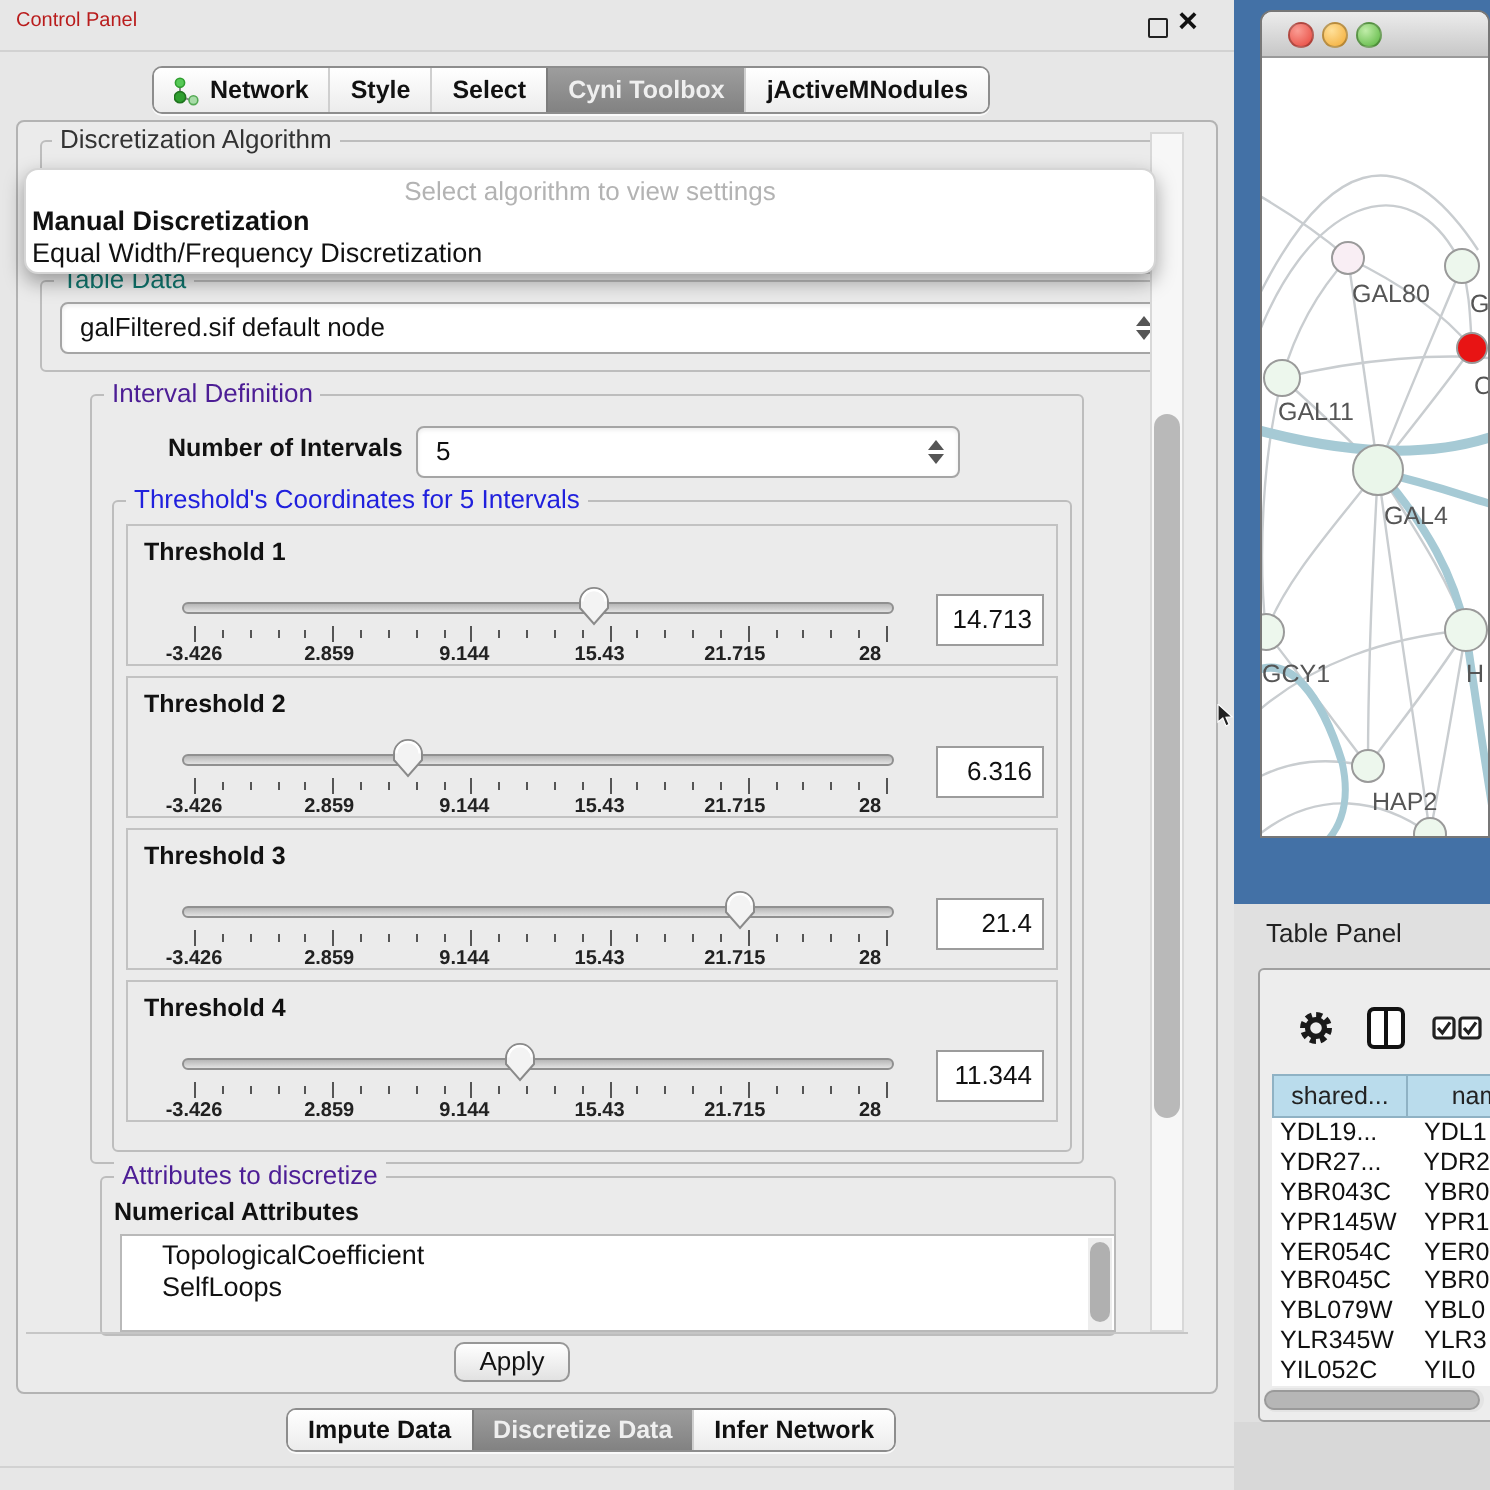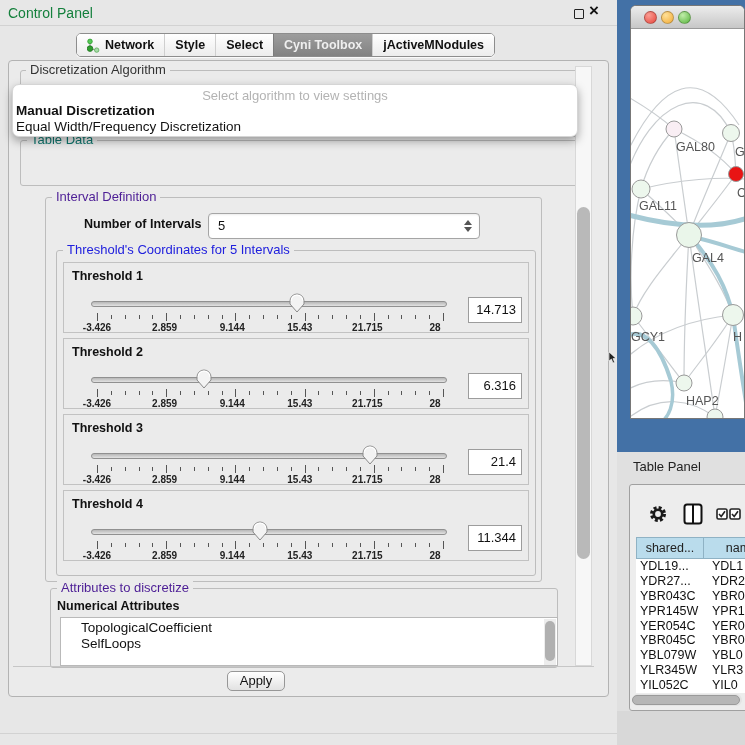--- a/index.html
+++ b/index.html
@@ -1,21 +1,21 @@
 <!DOCTYPE html>
 <html><head>
 <meta charset="utf-8">
 <style>
   *{margin:0;padding:0;box-sizing:border-box;font-family:"Liberation Sans",sans-serif}
   html,body{background:#e8e8e8}
   #app{position:relative;width:745px;height:745px;overflow:hidden;background:#e7e7e7;font-size:13px;color:#111}
   .abs{position:absolute}
 
   
-  #cp-title{position:absolute;left:8px;top:5px;font-size:14px;color:#15803d}
+  #cp-title{position:absolute;left:8px;top:5px;font-size:10px;color:#b91c1c}
   #float-icon{position:absolute;left:574px;top:9px;width:10px;height:10px;border:1.5px solid #222;border-radius:1px}
   #close-icon{position:absolute;left:589px;top:1px;font-size:17px;font-weight:bold;color:#111}
   #cp-topline{position:absolute;left:0;top:25px;width:617px;height:1px;background:#d2d2d2}
 
   
   .seg{position:absolute;display:flex;border:1px solid #8d8d8d;border-radius:5px;overflow:hidden;background:#fff;box-shadow:0 1px 0 rgba(255,255,255,.8)}
   .seg .s{display:flex;align-items:center;gap:5px;padding:0 10px;font-size:13px;background:linear-gradient(#ffffff,#ececec);border-left:1px solid #cfcfcf;white-space:nowrap;color:#111}
   .seg .s:first-child{border-left:none}
   .seg .s.sel{background:linear-gradient(#9d9d9d,#828282);color:#efefef;border-left:1px solid #7c7c7c}
   #top-tabs{left:76px;top:33px;height:24px}
@@ -136,20 +136,27 @@
   </div>
 
   <div id="main-panel"></div>
 
   <div class="grp" style="left:20px;top:70px;width:572px;height:67px"></div>
   <div class="grp-title" style="left:26px;top:63px;color:#333">Discretization Algorithm</div>
   <div id="focus-combo"></div>
 
   <div class="grp" style="left:20px;top:140px;width:572px;height:46px"></div>
   <div class="grp-title" style="left:27px;top:133px;color:#0f766e">Table Data</div>
+  <div class="combo" style="left:30px;top:151px;width:554px;height:26px">
+    <span>galFiltered.sif default node</span>
+    <span class="stepper">
+        <span class="up"></span>
+        <span class="dn"></span>
+      </span>
+  </div>
 
   <div class="grp" style="left:45px;top:197px;width:497px;height:385px"></div>
   <div class="grp-title" style="left:52px;top:190px;color:#4c1d95">Interval Definition</div>
   <div class="abs" style="left:84px;top:217px;font-weight:bold;font-size:12.5px">Number of Intervals</div>
   <div class="combo" style="left:208px;top:213px;width:272px;height:26px">
     <span>5</span>
     <span class="stepper">
         <span class="up"></span>
         <span class="dn"></span>
       </span>
@@ -361,20 +368,31 @@
       </div>
   </div>
 
   <div id="viewport-bottom"></div>
   <div id="outer-scroll">
       <div id="outer-thumb"></div>
     </div>
 
   <div id="apply-btn">Apply</div>
 
+  <div id="bottom-tabs" class="seg">
+    <div class="s">
+        <span>Impute Data</span>
+      </div>
+    <div class="s sel">
+        <span>Discretize Data</span>
+      </div>
+    <div class="s">
+        <span>Infer Network</span>
+      </div>
+  </div>
   <div id="groove"></div>
 
   <div id="popup">
     <div class="hint">Select algorithm to view settings</div>
     <div class="it1">Manual Discretization</div>
     <div class="it2">Equal Width/Frequency Discretization</div>
   </div>
 
   <div id="blue-bg"></div>
 

